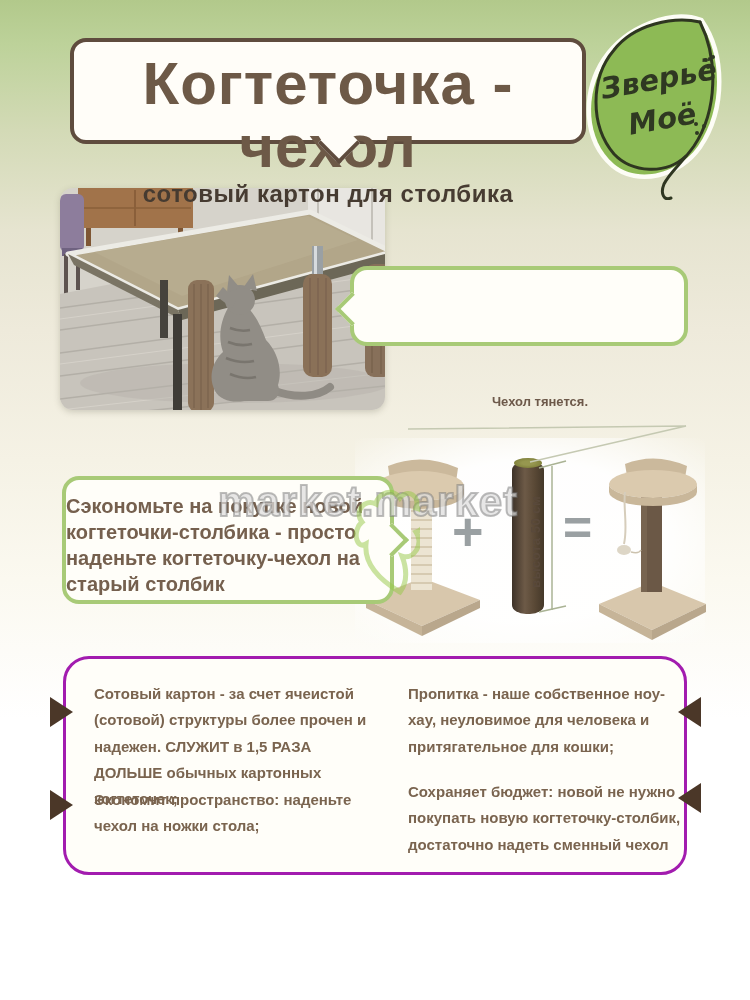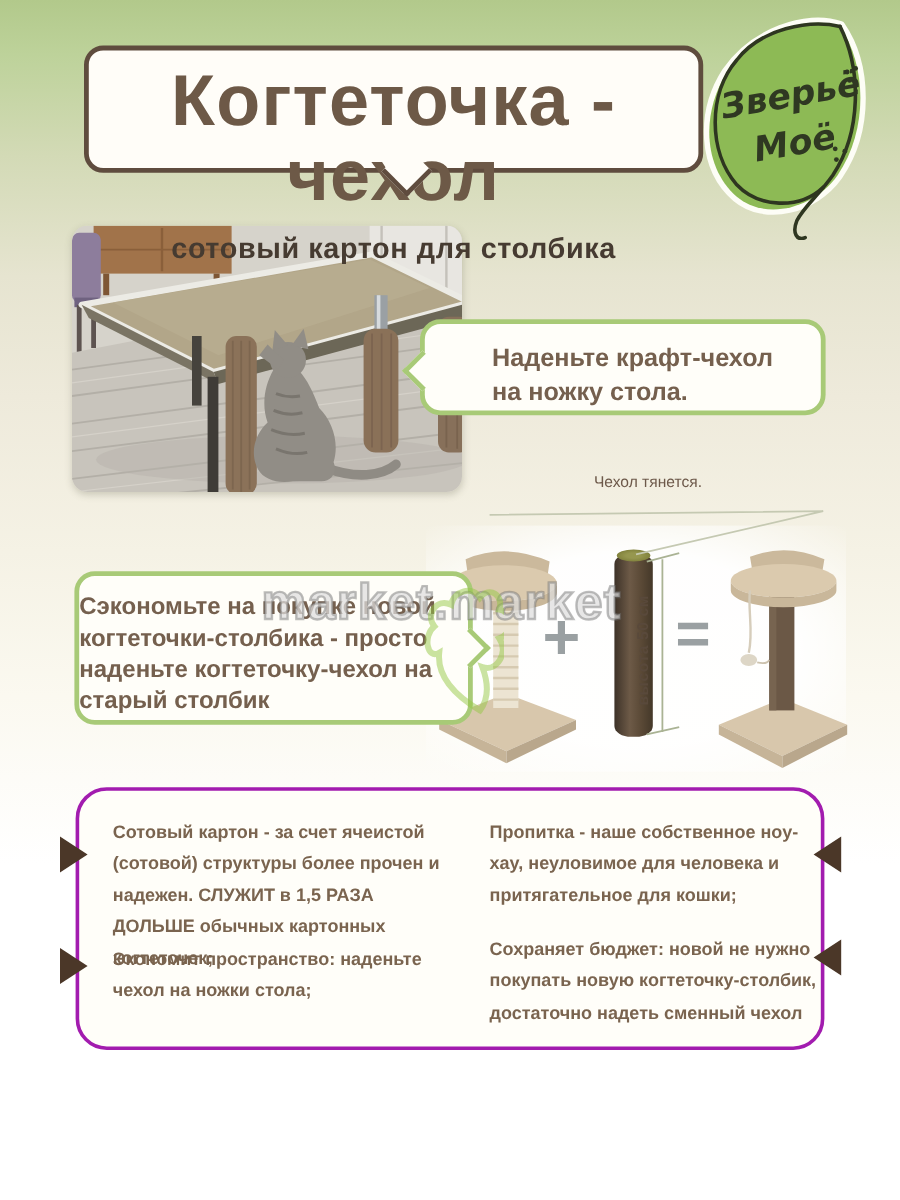--- a/index.html
+++ b/index.html
@@ -25,21 +25,21 @@
     background:#fffdf8; transform:rotate(45deg);
     border-right:4px solid #5f4c3e; border-bottom:4px solid #5f4c3e;
     z-index:4;
   }
   .header-title {
     font-size:60px; font-weight:bold; color:#6d5947; letter-spacing:1px;
     padding-top:10px; line-height:1.05;
   }
   .header-subtitle {
     font-size:24px; font-weight:bold; color:#463b31; letter-spacing:0.5px;
-    margin-top:16px;
+    margin-top:2px;
   }
 
   
   .logo { left:576px; top:10px; width:156px; height:190px; z-index:6; }
   .logo-text1, .logo-text2 {
     position:absolute; font-weight:bold; font-style:italic;
     color:#2f3822; font-family:"DejaVu Sans", sans-serif;
   }
   .logo-text1 { left:24px; top:52px; font-size:29px; transform:rotate(-10deg); }
   .logo-text2 { left:52px; top:92px; font-size:29px; transform:rotate(-10deg); }
@@ -72,21 +72,21 @@
     font-size:20px; line-height:1.3; padding:13px 14px 10px 0; }
   .bubble2-tail {
     position:absolute; right:-14px; top:48px; width:24px; height:24px;
     background:#fffef9; transform:rotate(45deg);
     border-top:4px solid #a8ca77; border-right:4px solid #a8ca77;
   }
 
   
   .size-note {
     left:400px; top:393px; width:280px; text-align:center;
-    font-size:13px; font-weight:normal; color:#6d594a; line-height:1.45; z-index:3;
+    font-size:13px; font-weight:bold; color:#6d594a; line-height:1.45; z-index:3;
   }
 
   
   .prod-backdrop {
     left:355px; top:438px; width:350px; height:205px;
     background:radial-gradient(ellipse at center, rgba(255,255,255,0.95) 55%, rgba(255,255,255,0) 100%);
     z-index:1;
   }
   .post-svg { z-index:2; }
   .op { position:absolute; color:#9aa0a2; font-weight:bold; z-index:2; }
@@ -214,21 +214,20 @@
       <circle cx="180" cy="112" r="15" fill="#918d86"></circle>
       <polygon points="167,104 169,87 180,100" fill="#918d86"></polygon>
       <polygon points="183,100 193,86 197,103" fill="#918d86"></polygon>
       <path d="M172,120 L156,108 L163,99 L176,112 Z" fill="#918d86"></path>
       <path d="M170,140 q10,4 20,2 M168,154 q12,5 24,2 M166,170 q14,6 28,3 M170,186 q14,6 26,3" stroke="#6f6b64" stroke-width="2.5" fill="none" opacity="0.7"></path>
     </g>
   </svg>
 </div>
 
 <div class="abs bubble bubble1">
-  <div style="width:258px;">Наденьте крафт-чехол на ножку стола.</div>
   <div class="bubble1-tail"></div>
 </div>
 
 <div class="abs size-note">
   <div>Чехол тянется.</div>
 </div>
 
 <div class="abs bubble bubble2">
   <div style="width:300px;">Сэкономьте на покупке новой когтеточки-столбика - просто наденьте когтеточку-чехол на старый столбик</div>
   <div class="bubble2-tail"></div>

